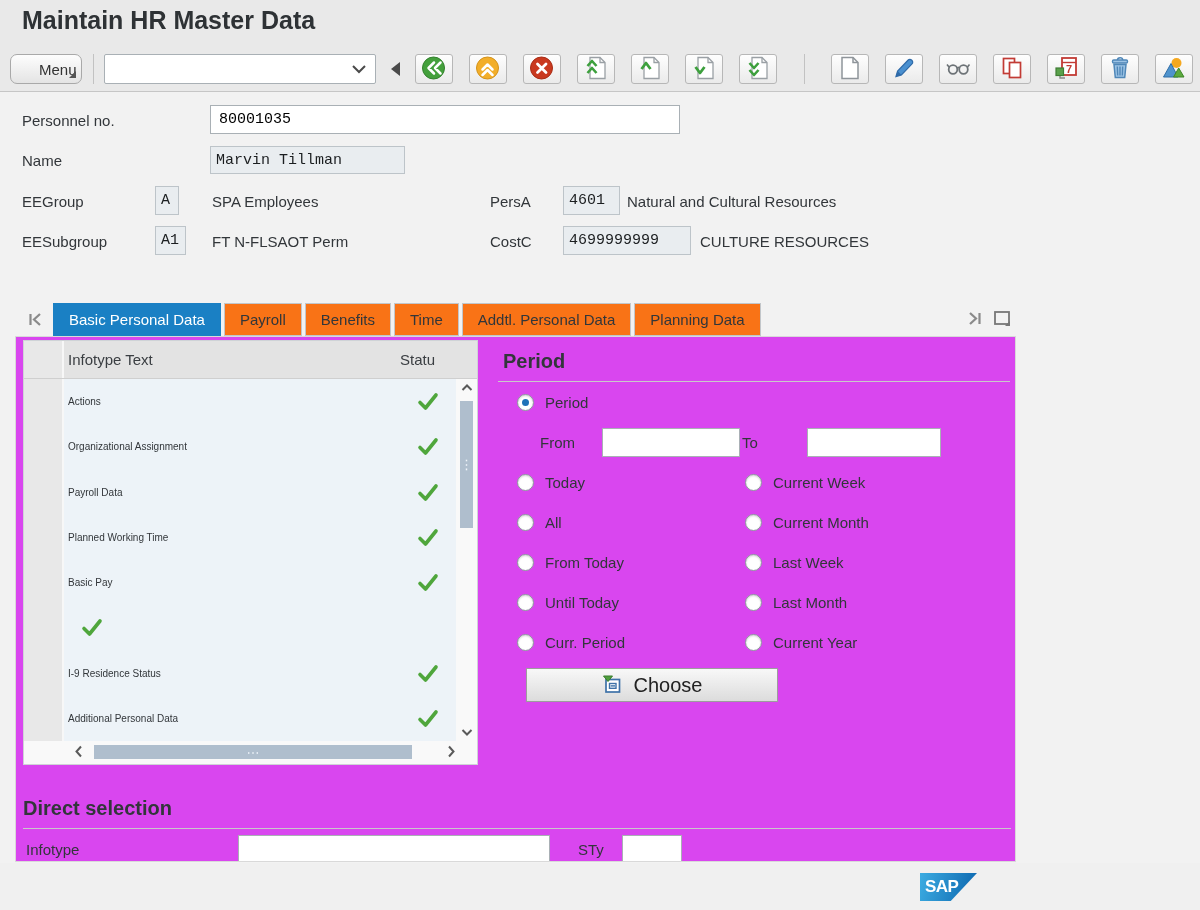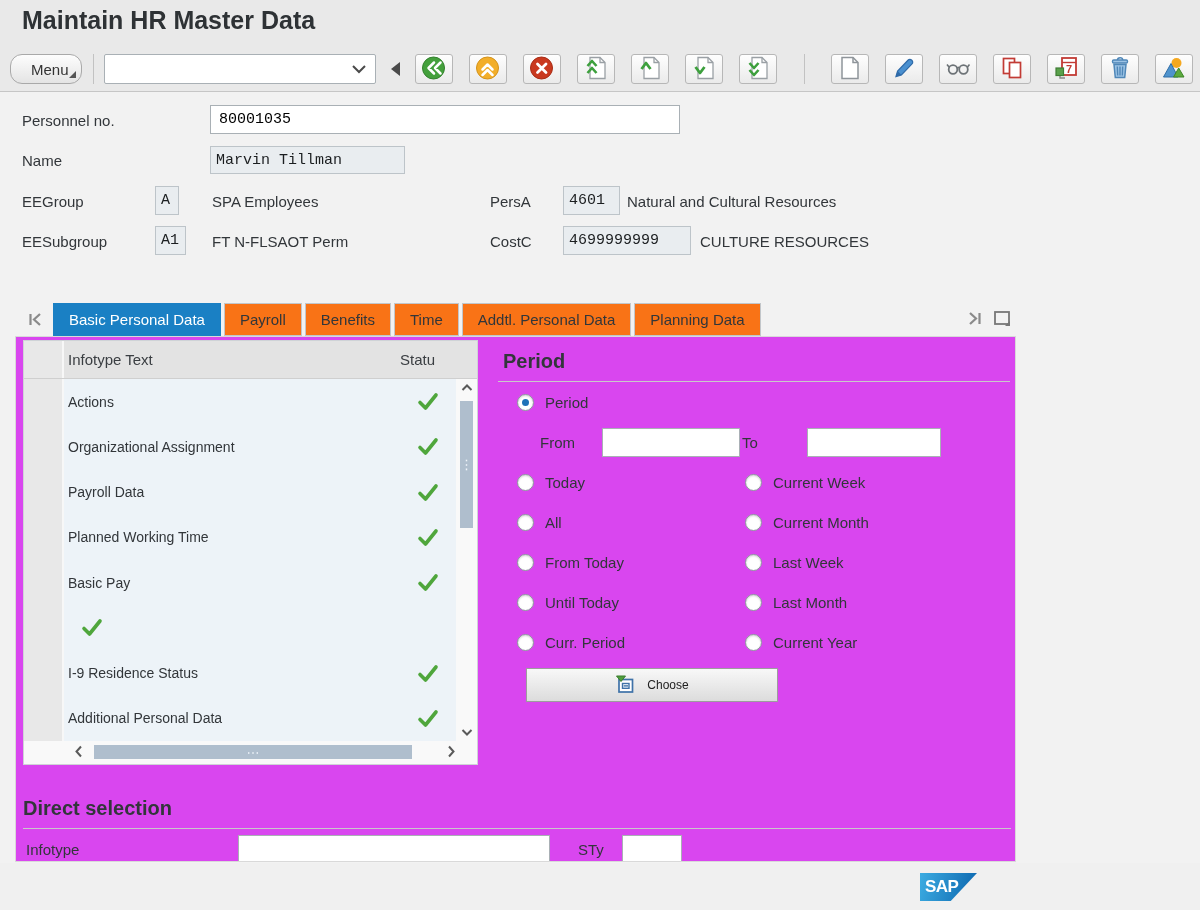--- a/index.html
+++ b/index.html
@@ -4,21 +4,21 @@
 <style>
   * { margin:0; padding:0; box-sizing:border-box; }
   html,body { background:#f2f2f2; }
   body { font-family:"Liberation Sans", sans-serif; color:#32363a; }
   #app { position:relative; width:1200px; height:910px; background:#f2f2f2; overflow:hidden; }
 
   
   .topbar { position:absolute; top:0; left:0; width:100%; height:92px; background:#e9e9e9; border-bottom:1px solid #c6c6c6; }
   .page-title { position:absolute; left:22px; top:6px; font-size:25px; font-weight:bold; color:#2e3235; }
   .toolbar { position:absolute; left:0; top:53px; height:32px; width:100%; display:flex; align-items:center; }
-  .menu-btn { position:relative; margin-left:10px; width:72px; height:30px; background:linear-gradient(#fdfdfd,#e4e4e4); border:1px solid #a9a9a9; border-radius:12px; font-size:15px; color:#333; text-align:left; padding-left:20px; font-family:inherit; cursor:pointer; }
+  .menu-btn { position:relative; margin-left:10px; width:72px; height:30px; background:linear-gradient(#fdfdfd,#e4e4e4); border:1px solid #a9a9a9; border-radius:7px; font-size:15px; color:#333; text-align:left; padding-left:28px; font-family:inherit; cursor:pointer; }
   .menu-corner { position:absolute; right:5px; bottom:5px; width:0; height:0; border-left:7px solid transparent; border-bottom:7px solid #555; }
   .tsep { width:1px; height:30px; background:#c2c2c2; margin:0 10px 0 11px; }
   .combo { position:relative; width:272px; height:30px; background:#fff; border:1px solid #a9b0b5; border-radius:2px; display:flex; align-items:center; }
   .combo input { border:none; outline:none; flex:1; height:100%; font-size:15px; padding:0 8px; background:transparent; font-family:inherit; }
   .combo .chev { margin-right:9px; display:flex; }
   .collapse-tri { width:0; height:0; border-top:7px solid transparent; border-bottom:7px solid transparent; border-right:9px solid #4a4a4a; margin:0 15px; }
   .tb-icons { display:flex; gap:16px; align-items:center; }
   .icon-btn { width:38px; height:30px; background:linear-gradient(#fefefe,#eaeaea); border:1px solid #b7b7b7; border-radius:3px; display:flex; align-items:center; justify-content:center; padding:0; cursor:pointer; }
 
   
@@ -41,21 +41,21 @@
   .itable { position:absolute; left:7px; top:3px; width:455px; height:425px; background:#f9f9f9; border:1px solid #cfd3d7; }
   .itable-header { position:absolute; top:0; left:0; right:0; height:38px; background:#e3e3e3; border-bottom:1px solid #cfcfcf; display:flex; }
   .sel-col-h { width:40px; background:#e8e8e8; border-right:2px solid #f7f7f7; }
   .h-text { flex:1; line-height:37px; padding-left:4px; font-size:15px; color:#3a3e42; }
   .h-status { width:56px; line-height:37px; font-size:15px; color:#3a3e42; }
   .h-pad { width:21px; }
   .itable-body { position:absolute; top:38px; left:0; right:21px; bottom:23px; display:flex; }
   .sel-col-b { width:40px; background:#e8e8e8; border-right:2px solid #f7f7f7; }
   .rows { flex:1; background:#edf3f8; display:flex; flex-direction:column; }
   .trow { flex:1; display:flex; align-items:center; cursor:pointer; }
-  .t-text { flex:1; padding-left:4px; font-size:14px; }
+  .t-text { flex:1; padding-left:4px; font-size:10px; }
   .t-status { width:56px; display:flex; justify-content:center; }
   .vscroll { position:absolute; top:40px; right:0; width:20px; bottom:25px; }
   .vs-arrow { position:absolute; left:3px; width:14px; display:flex; justify-content:center; cursor:pointer; }
   .vs-up { top:2px; } .vs-down { bottom:2px; }
   .vs-thumb { position:absolute; top:20px; left:3px; width:13px; height:127px; background:#afbecd; display:flex; align-items:center; justify-content:center; color:#f0f5fa; font-size:13px; cursor:grab; }
   .hscroll { position:absolute; bottom:2px; left:40px; width:392px; height:19px; }
   .hs-arrow { position:absolute; top:2px; display:flex; cursor:pointer; }
   .hs-left { left:10px; } .hs-right { right:0px; }
   .hs-thumb { position:absolute; left:30px; top:2px; width:318px; height:14px; background:#afbecd; display:flex; align-items:center; justify-content:center; color:#f0f5fa; font-size:13px; cursor:grab; }
 
@@ -67,21 +67,21 @@
   .p-radio-row { margin:12px 0 0 19px; display:flex; align-items:center; gap:11px; font-size:15px; }
   .radio { width:17px; height:17px; border-radius:50%; border:1px solid #8d979e; background:#fff; box-shadow:inset 0 1px 2px rgba(0,0,0,.18); position:relative; flex:none; cursor:pointer; }
   .radio.sel::after { content:""; position:absolute; inset:4px; border-radius:50%; background:#1f72b8; }
   .fromto { margin-top:17px; display:flex; align-items:center; font-size:15px; padding-left:42px; }
   .fromto input { height:29px; background:#fff; border:1px solid #a9b0b5; font-size:15px; padding:0 6px; font-family:"Liberation Mono","DejaVu Sans Mono",monospace; }
   .fromto .from-input { margin-left:27px; width:138px; }
   .fromto .to-input { margin-left:49px; width:134px; }
   .fromto .to-label { margin-left:2px; }
   .radio-grid { margin:17px 0 0 19px; display:grid; grid-template-columns:228px auto; row-gap:23px; }
   .rcell { display:flex; align-items:center; gap:11px; font-size:15px; cursor:pointer; }
-  .choose-btn { margin:17px 0 0 28px; width:252px; height:34px; background:linear-gradient(#f8f8f8,#dcdcdc); border:1px solid #9d9d9d; display:flex; align-items:center; justify-content:center; gap:11px; font-size:12px; color:#222; font-family:inherit; cursor:pointer; }
+  .choose-btn { margin:17px 0 0 28px; width:252px; height:34px; background:linear-gradient(#f8f8f8,#dcdcdc); border:1px solid #9d9d9d; display:flex; align-items:center; justify-content:center; gap:11px; font-size:20px; color:#222; font-family:inherit; cursor:pointer; }
 
   
   .direct { position:absolute; left:7px; top:457px; width:988px; }
   .direct .sec-h { margin:3px 0 0 0; }
   .ds-row { position:relative; margin-top:5px; height:32px; font-size:15px; }
   .ds-row .flabel2 { position:absolute; font-size:15px; top:7px; }
   .lbl-infotype { left:3px; }
   .lbl-sty { left:555px; }
   .ds-row input { position:absolute; top:1px; height:29px; background:#fff; border:1px solid #a9b0b5; font-size:15px; padding:0 6px; font-family:"Liberation Mono","DejaVu Sans Mono",monospace; }
   .inp-infotype { left:215px; width:312px; }

